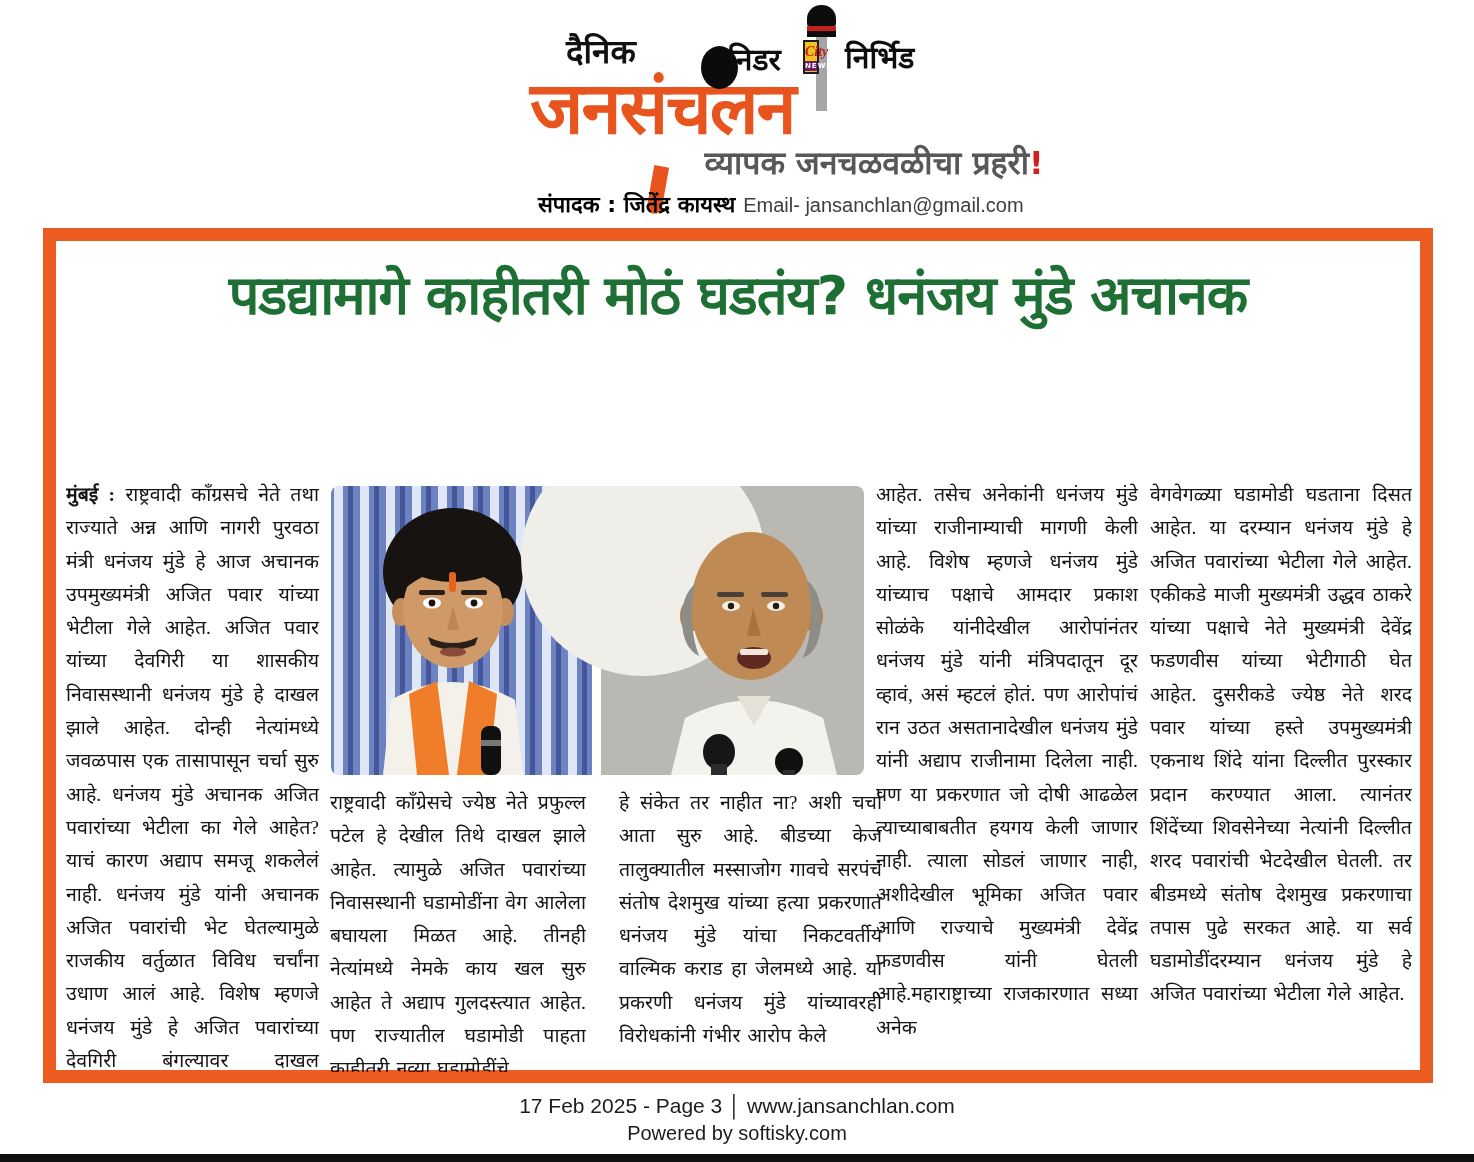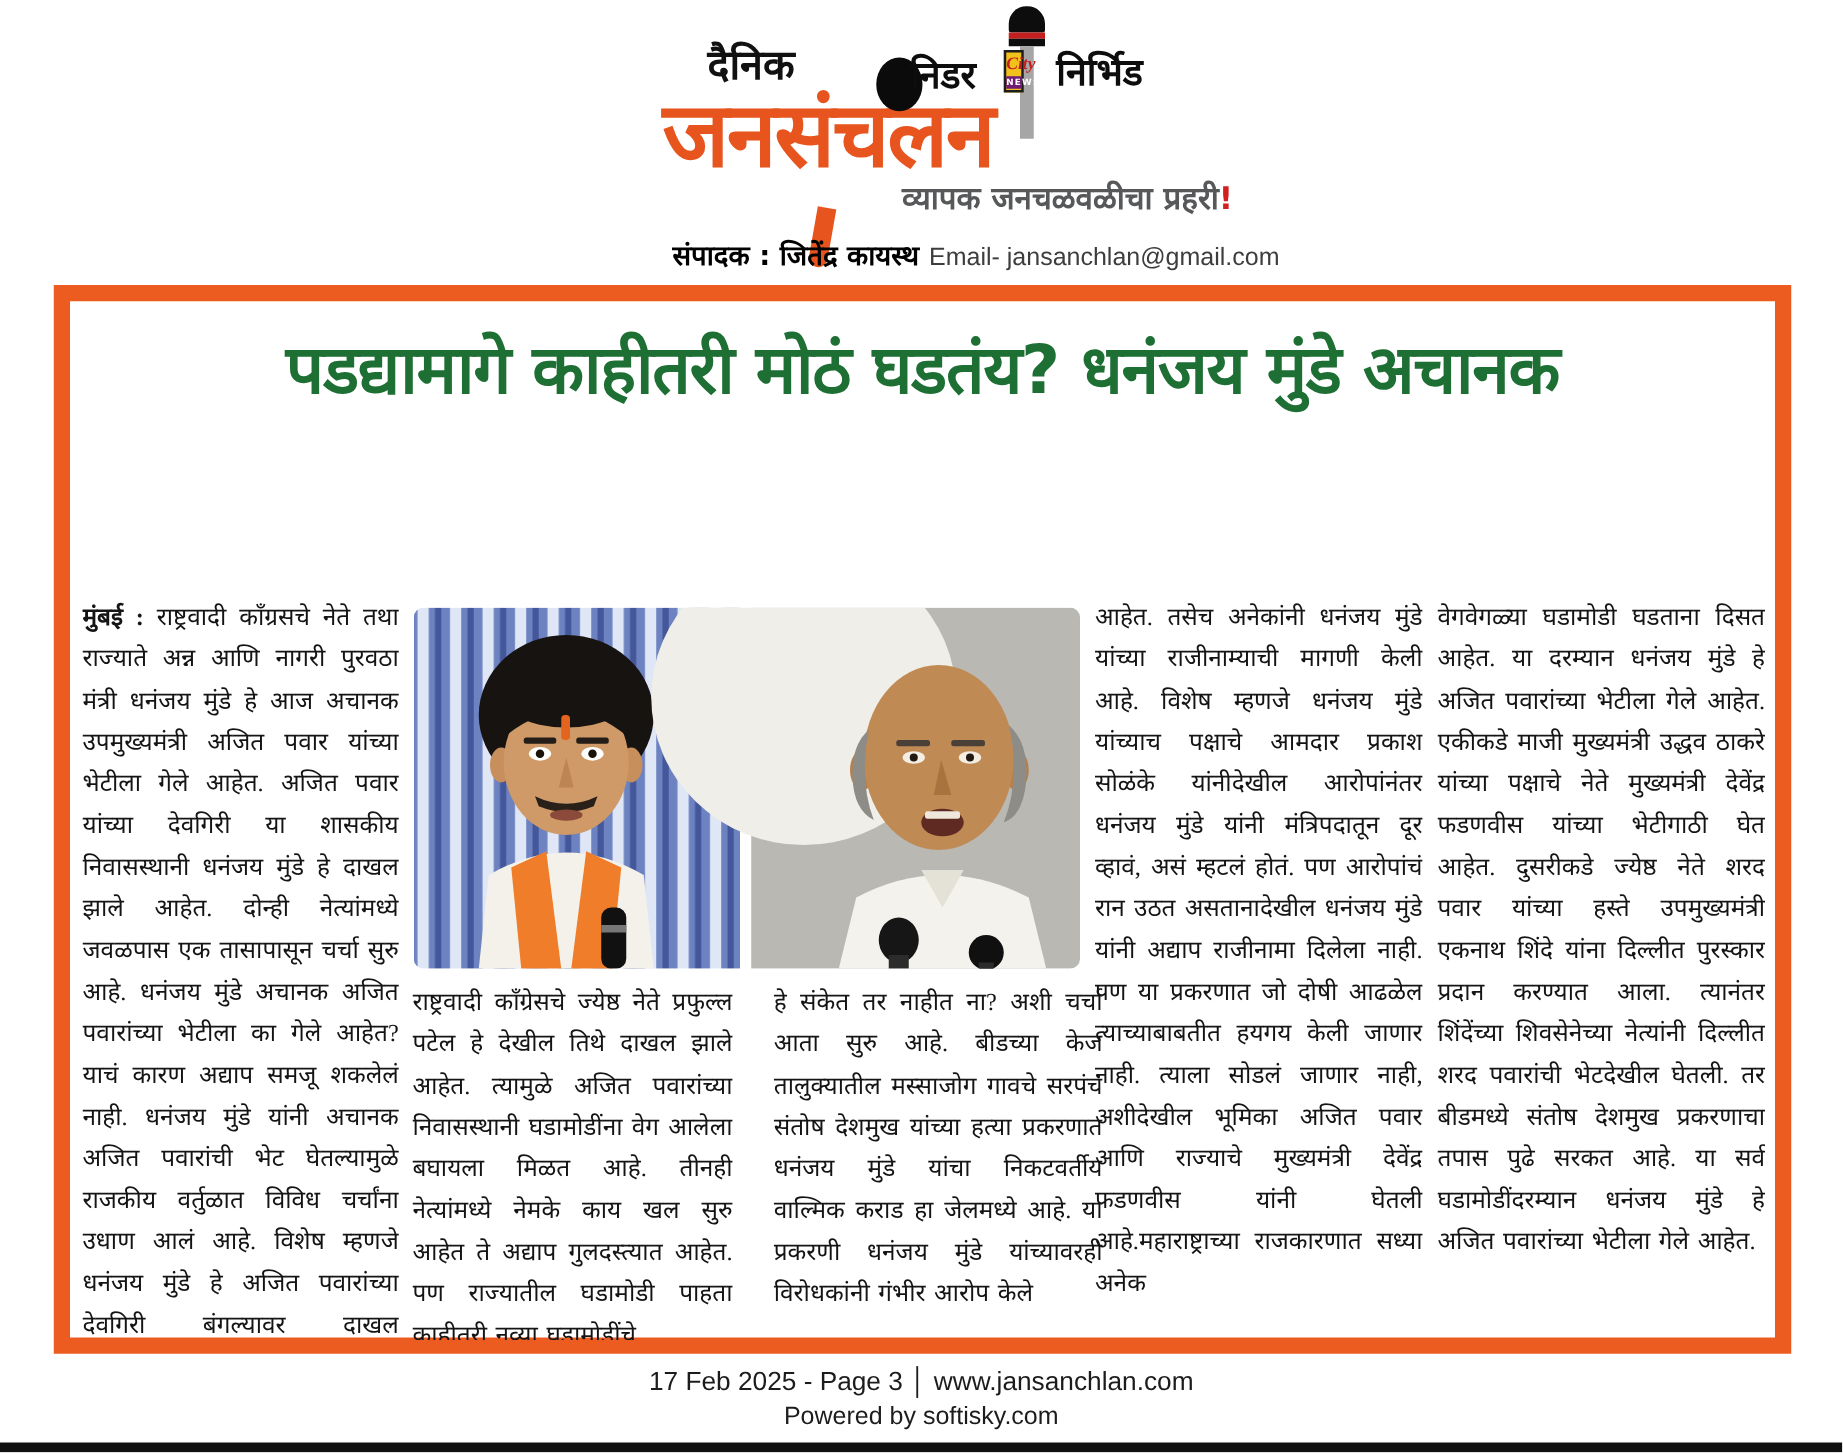--- a/index.html
+++ b/index.html
@@ -25,22 +25,22 @@
   .mic-chin{position:absolute;left:807px;top:31px;width:29px;height:6px;background:#0d0d0d;}
   .mic-stem{position:absolute;left:816px;top:37px;width:11px;height:74px;background:#a6a6a6;}
   .mic-flag{position:absolute;left:803px;top:40px;width:16px;height:34px;background:#f2c21c;
             border:2px solid #1d1d1d;box-sizing:border-box;text-align:center;}
   .mic-flag .city{display:block;font-family:"Liberation Serif",serif;font-style:italic;
             font-weight:bold;font-size:14px;color:#c41f1f;line-height:19px;}
   .mic-flag .news{display:block;background:#701a75;color:#fff;font-family:"DejaVu Sans",sans-serif;
             font-weight:bold;font-size:7px;line-height:10px;letter-spacing:1px;}
   .logo-tail{position:absolute;left:650px;top:166px;width:15px;height:48px;background:#E8541E;
              transform:rotate(10deg);border-radius:0 0 10px 10px;}
-  .tagline{position:absolute;left:644px;top:140px;width:420px;text-align:center;
-           font-family:"DejaVu Sans",sans-serif;font-weight:bold;font-size:25px;color:#57585a;
+  .tagline{position:absolute;left:664px;top:140px;width:420px;text-align:center;
+           font-family:"DejaVu Sans",sans-serif;font-weight:bold;font-size:32px;color:#57585a;
            text-shadow:1px 1px 0 #fff,-1px -1px 0 #fff;white-space:nowrap;}
   .tagline .bang{color:#d21f1f;}
   .editor-row{position:absolute;left:538px;top:188px;white-space:nowrap;}
   .editor{font-family:"DejaVu Sans",sans-serif;font-weight:bold;font-size:22px;color:#000;}
   .email{font-family:"Liberation Sans",sans-serif;font-size:20px;color:#3d3d3d;margin-left:4px;}
 
   
   .artbox{position:absolute;left:43px;top:228px;width:1390px;height:855px;
           border:13px solid #EC5C20;background:#fff;box-sizing:border-box;}
   .headline{position:absolute;left:60px;top:242px;width:1356px;text-align:center;

